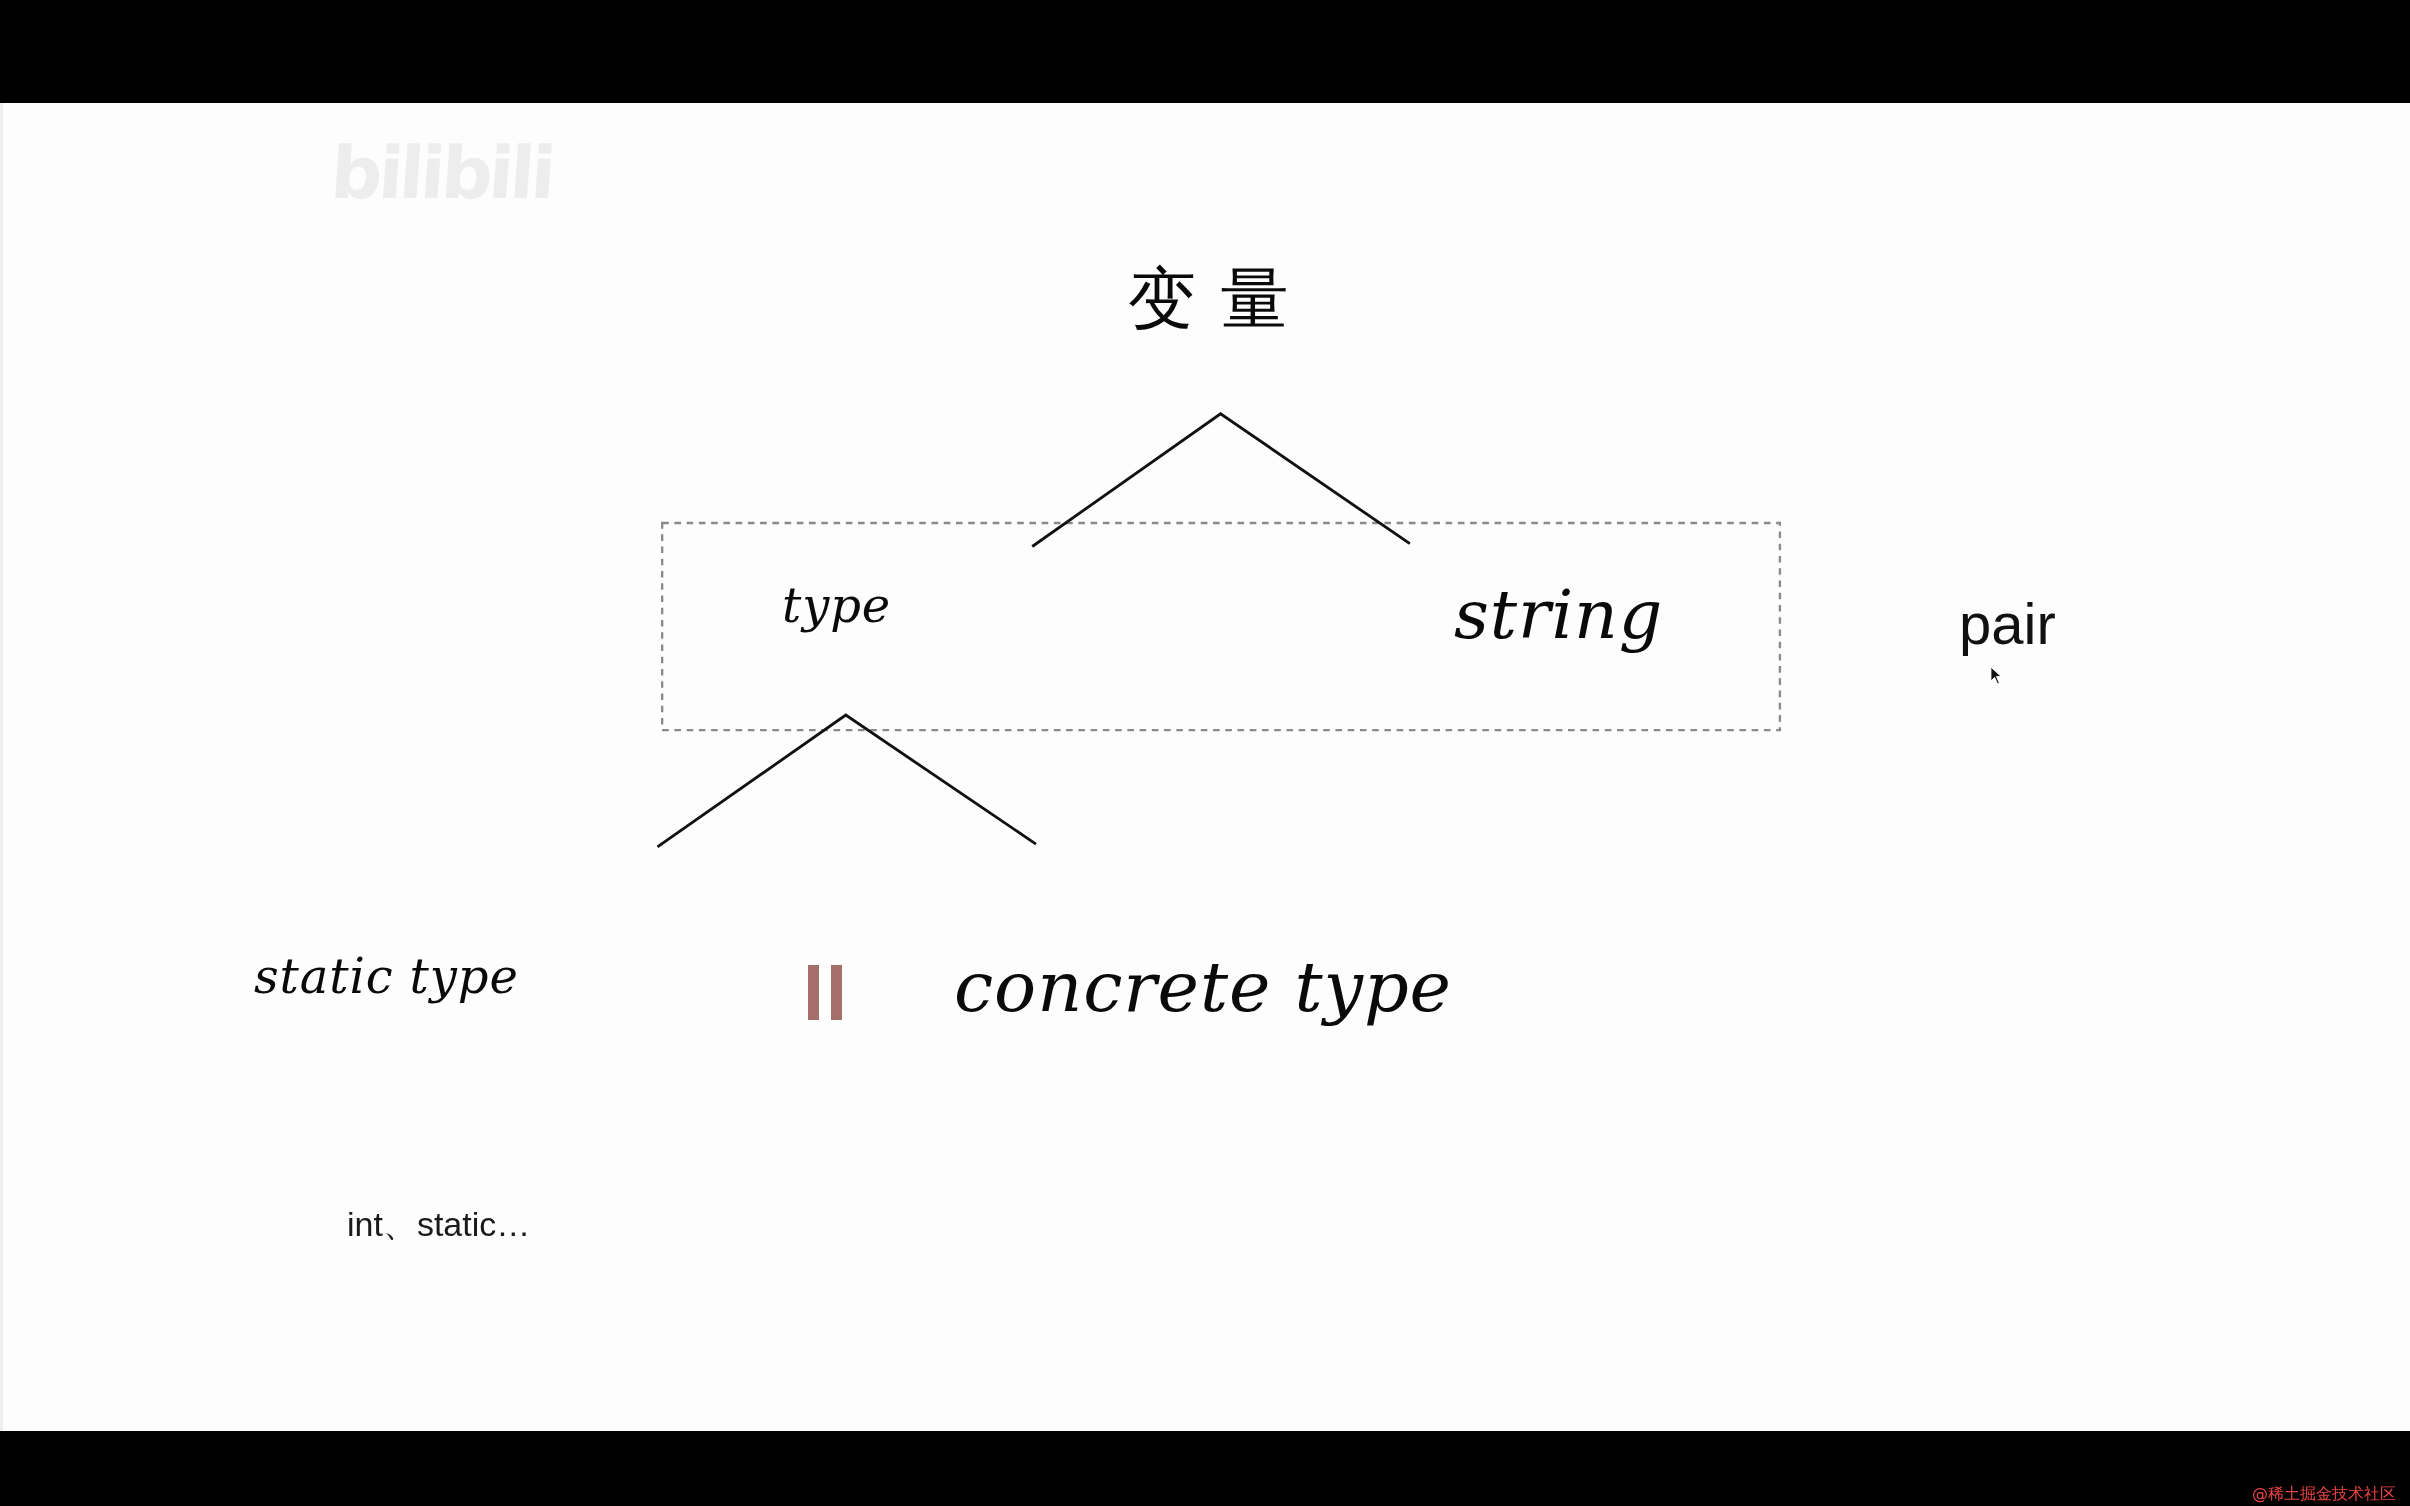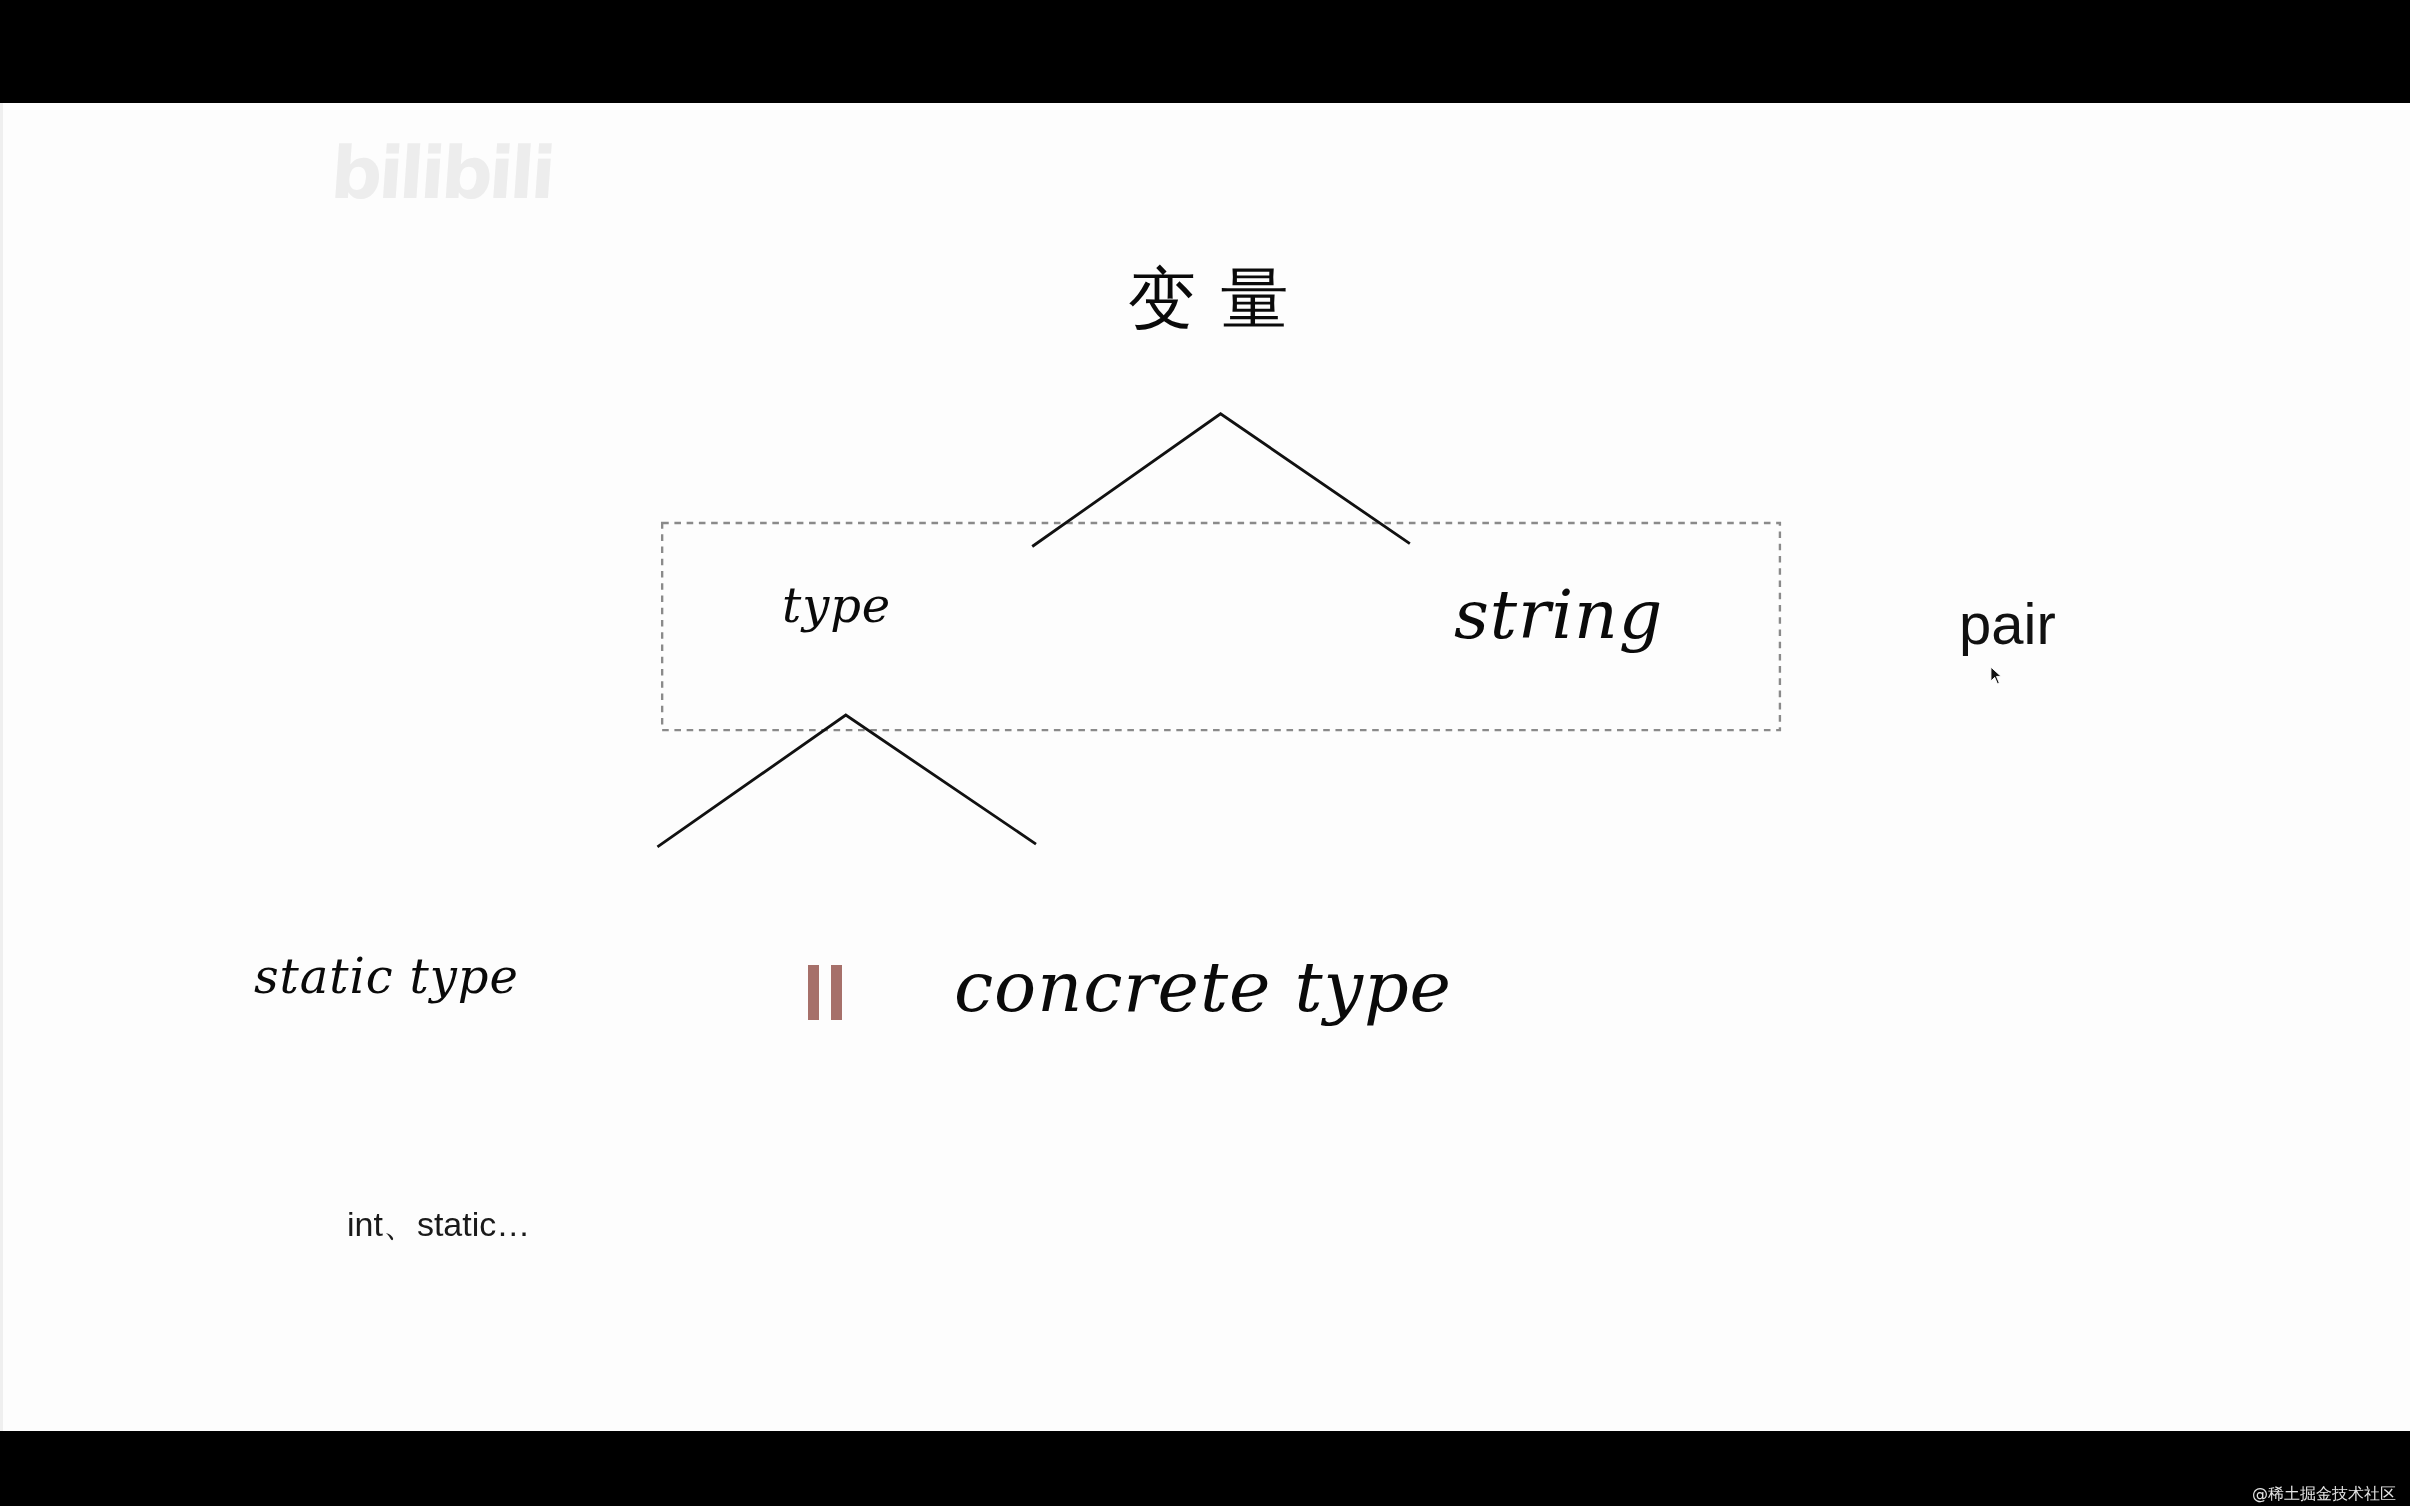--- a/index.html
+++ b/index.html
@@ -109,21 +109,21 @@
       font-size: 28px;
       color: #1a1a1a;
       background: #efefef;
       line-height: 1.1;
     }
 
     .watermark {
       left: 2252px; top: 1486px;
       font-family: "DejaVu Sans", sans-serif;
       font-size: 16px;
-      color: #e5e5e5;
+      color: #ef4444;
       line-height: 1;
       text-align: center;
     }
 
     svg.lines {
       position: absolute; left: 0; top: 0;
       width: 2411px; height: 1356px;
       pointer-events: none;
     }
   </style>

